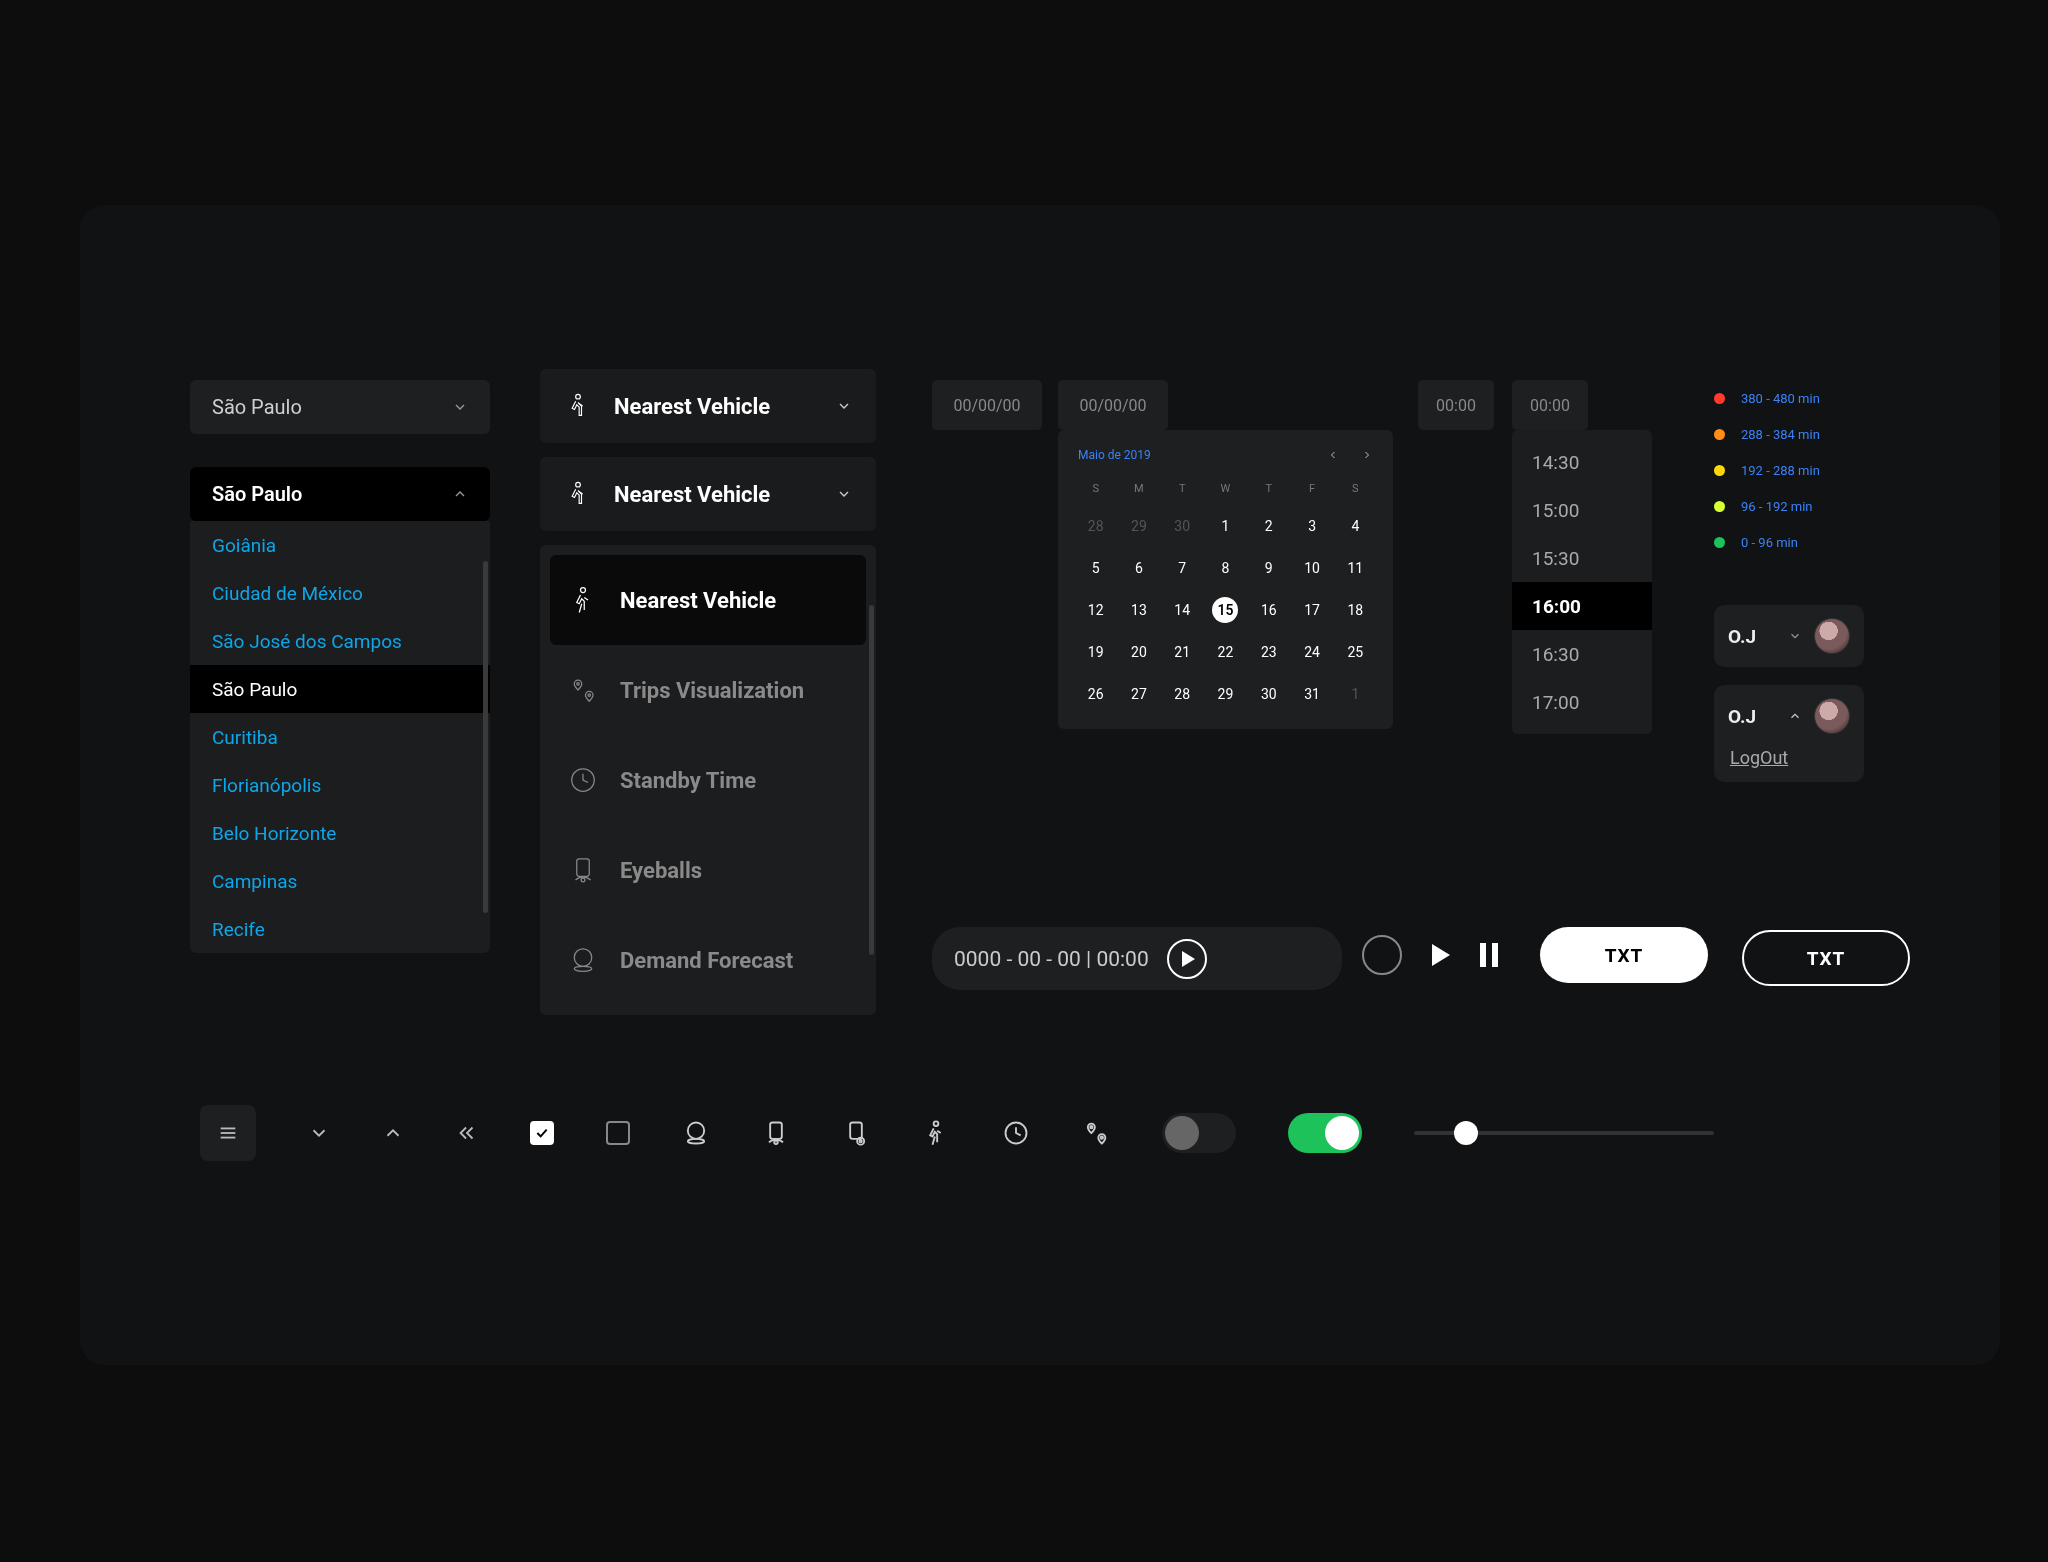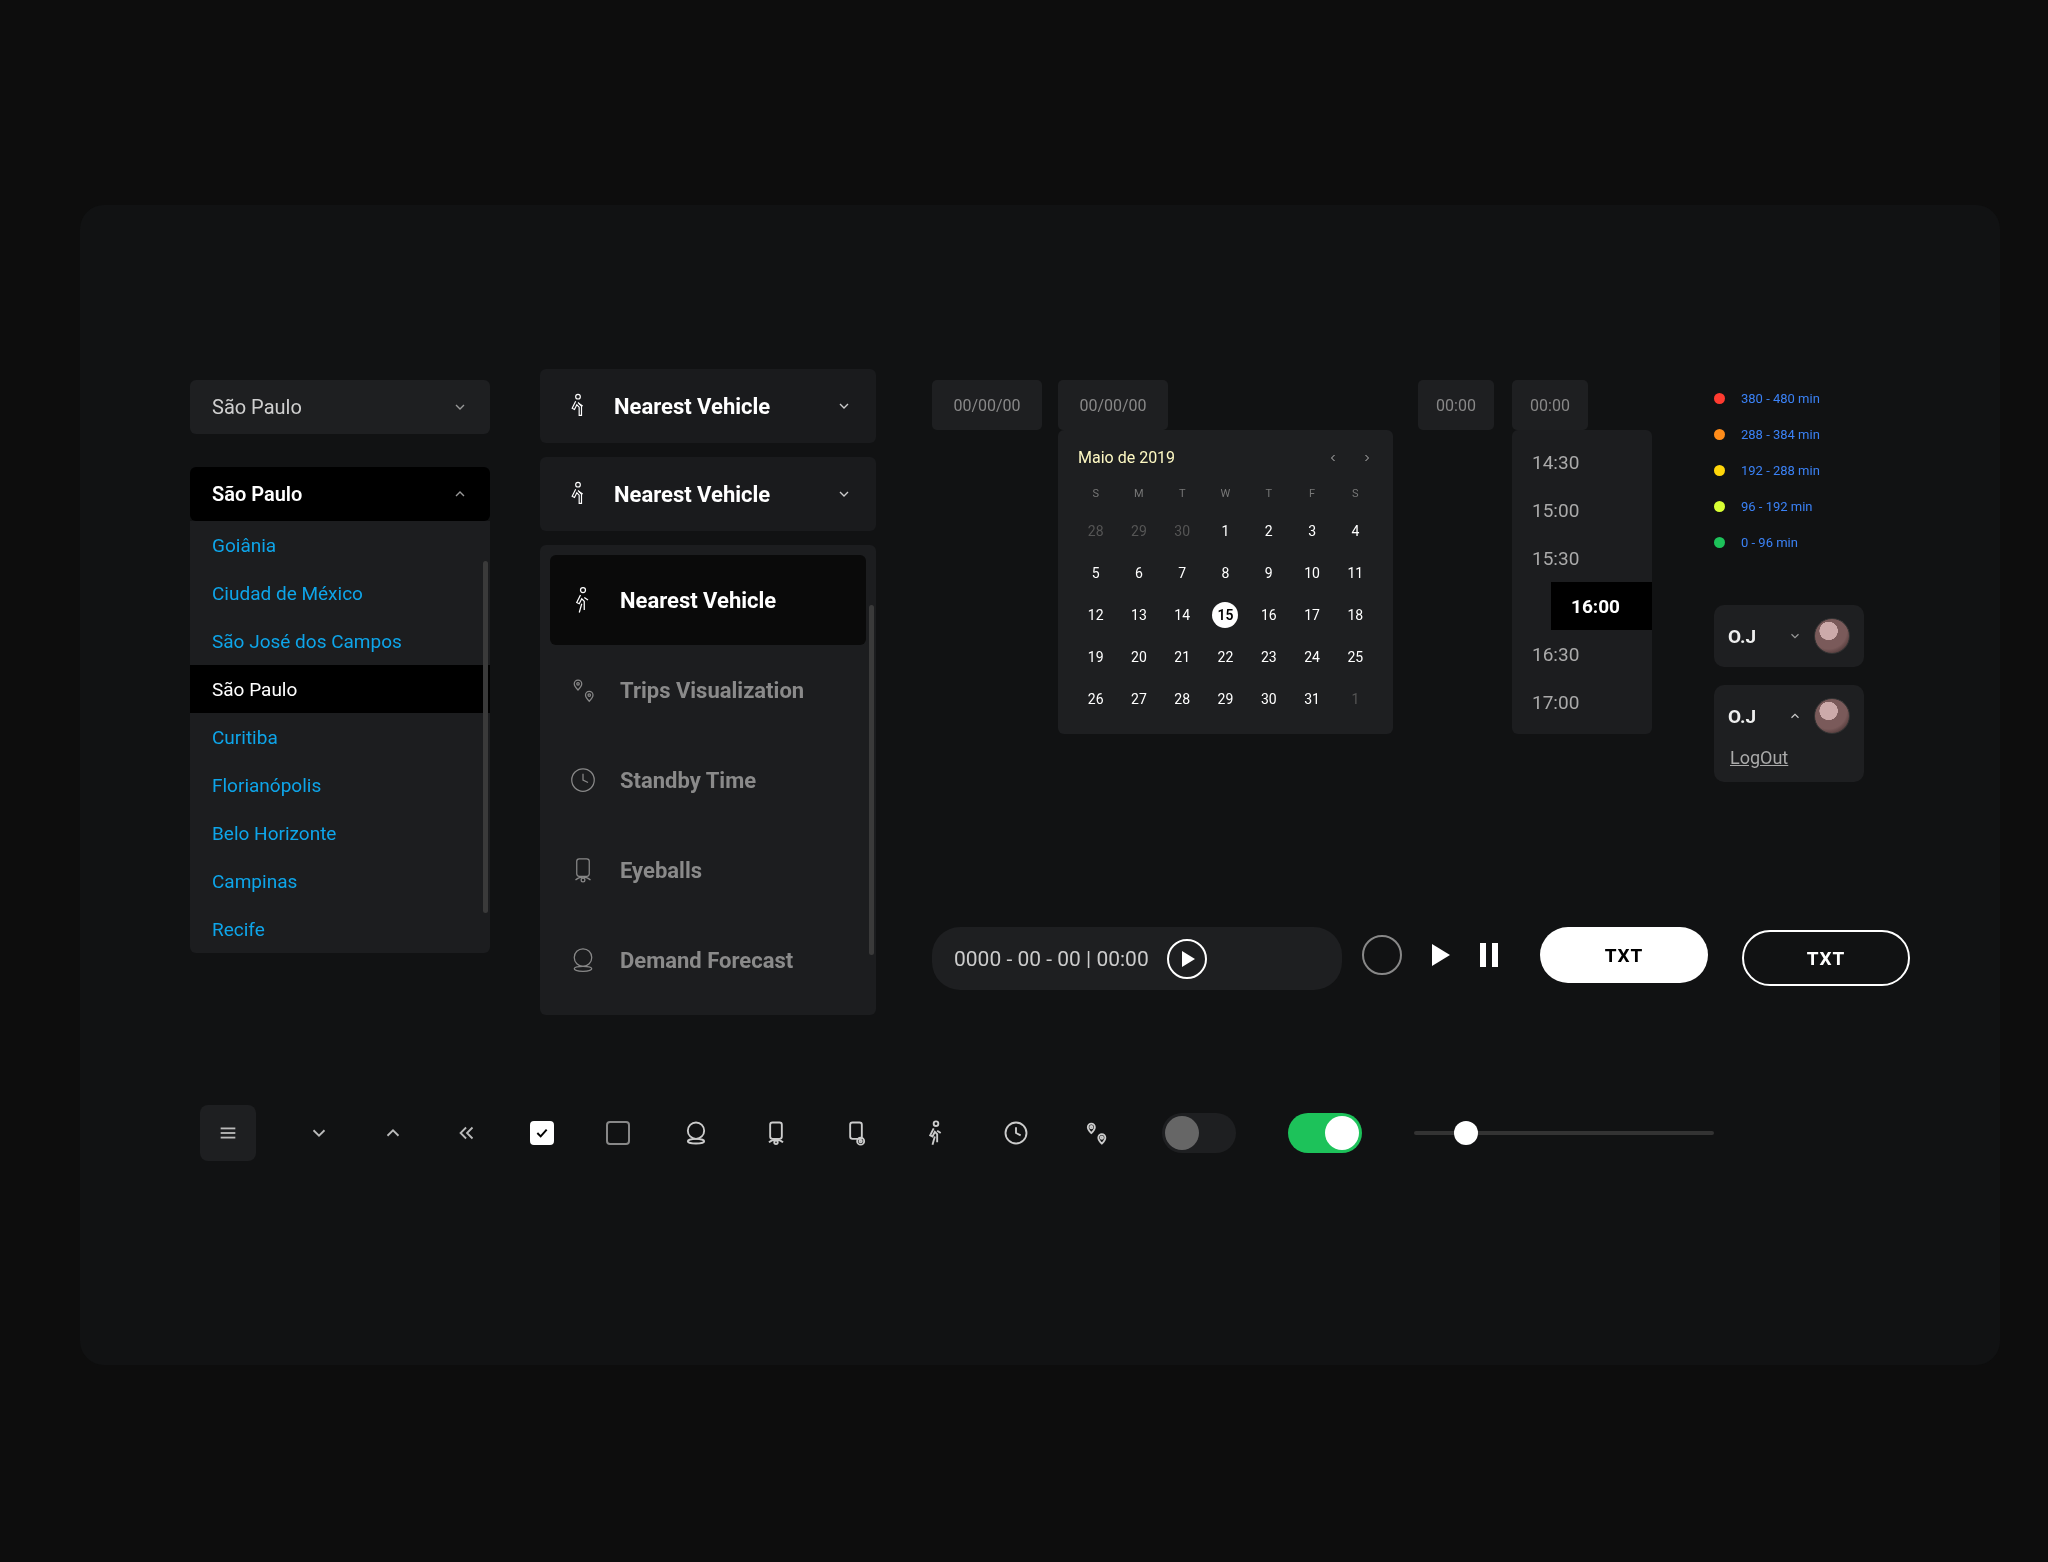--- a/index.html
+++ b/index.html
@@ -29,33 +29,33 @@
   .nv-row.active .irow { stroke:#fff; }
   .nv-row .lbl { font-size:22px; font-weight:700; color:#8a8a8a; }
   .nv-row.active .lbl { color:#fff; }
 
   
   .field { position:absolute; background:#1e1f21; color:#888; font-size:16px; border-radius:5px; display:flex; align-items:center; justify-content:center; }
 
   
   .cal { position:absolute; width:335px; background:#1e1f21; border-radius:6px; padding:18px 16px 14px; }
   .cal-head { display:flex; align-items:center; justify-content:space-between; padding:0 4px 14px; }
-  .cal-title { font-size:16px; color:#fef9c3; }
+  .cal-title { font-size:12px; color:#3b82f6; }
   .cal-arrows { display:flex; gap:22px; }
   .cal-arrows svg { width:12px; height:12px; stroke:#bbb; fill:none; stroke-width:2; cursor:pointer; }
   .cal-grid { display:grid; grid-template-columns:repeat(7,1fr); }
   .dow { text-align:center; font-size:11px; color:#777; padding:6px 0 10px; }
   .day { text-align:center; font-size:14px; color:#fff; height:42px; line-height:42px; cursor:pointer; }
   .day.muted { color:#555; }
   .day.selected span { display:inline-block; width:26px; height:26px; line-height:26px; border-radius:50%; background:#fff; color:#000; font-weight:600; }
 
   
   .time-scroller { position:absolute; width:140px; background:#1c1d1f; border-radius:6px; padding:8px 0; }
   .time-row { height:48px; display:flex; align-items:center; padding:0 20px; font-size:19px; color:#aaa; cursor:pointer; }
-  .time-row.selected { background:#000; color:#fff; font-weight:700;margin-left:39px; }
+  .time-row.selected { background:#000; color:#fff; font-weight:700; }
 
   
   .legend { position:absolute; width:150px; background:transparent; }
   .legend-row { display:flex; align-items:center; height:36px; font-size:13px; color:#3b82f6; }
   .dot { width:11px; height:11px; border-radius:50%; margin-right:16px; }
 
   
   .user-chip { position:absolute; width:150px; height:62px; background:#1e1f21; border-radius:10px; display:flex; align-items:center; padding:0 14px; gap:12px; cursor:pointer; }
   .user-chip .uname { font-size:19px; font-weight:700; color:#eee; flex:1; }
   .user-chip .chev { width:14px; }

